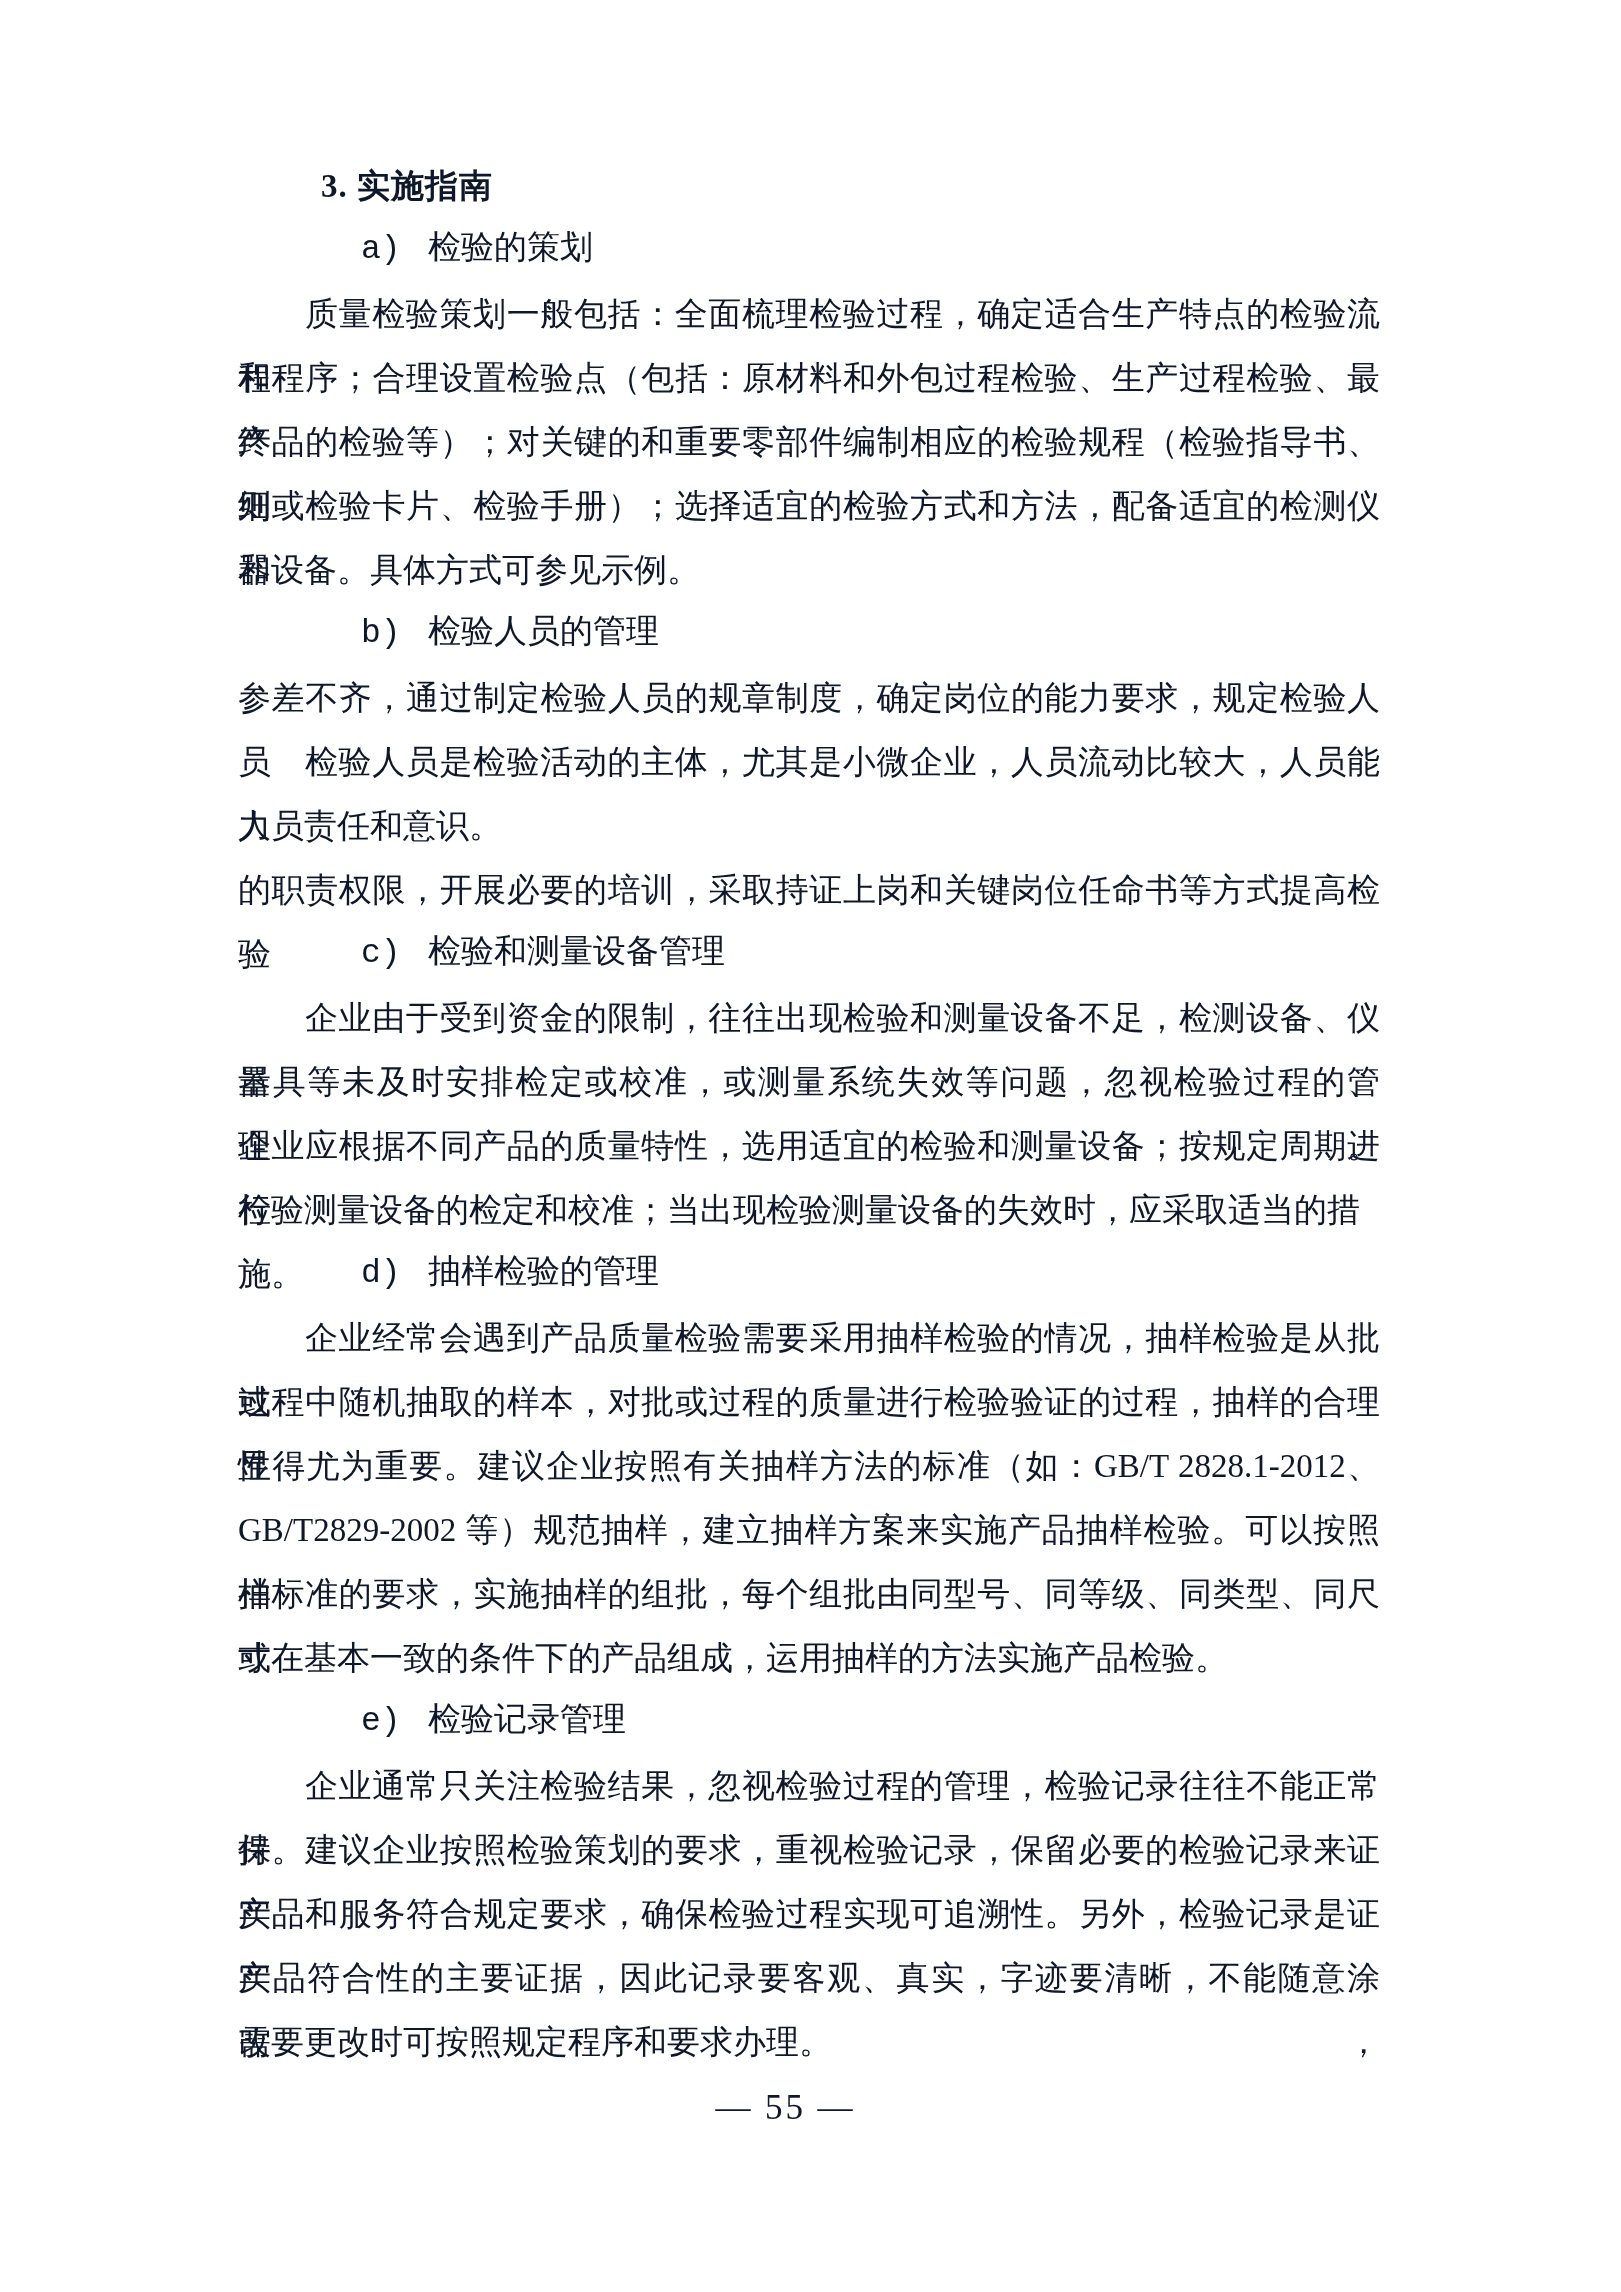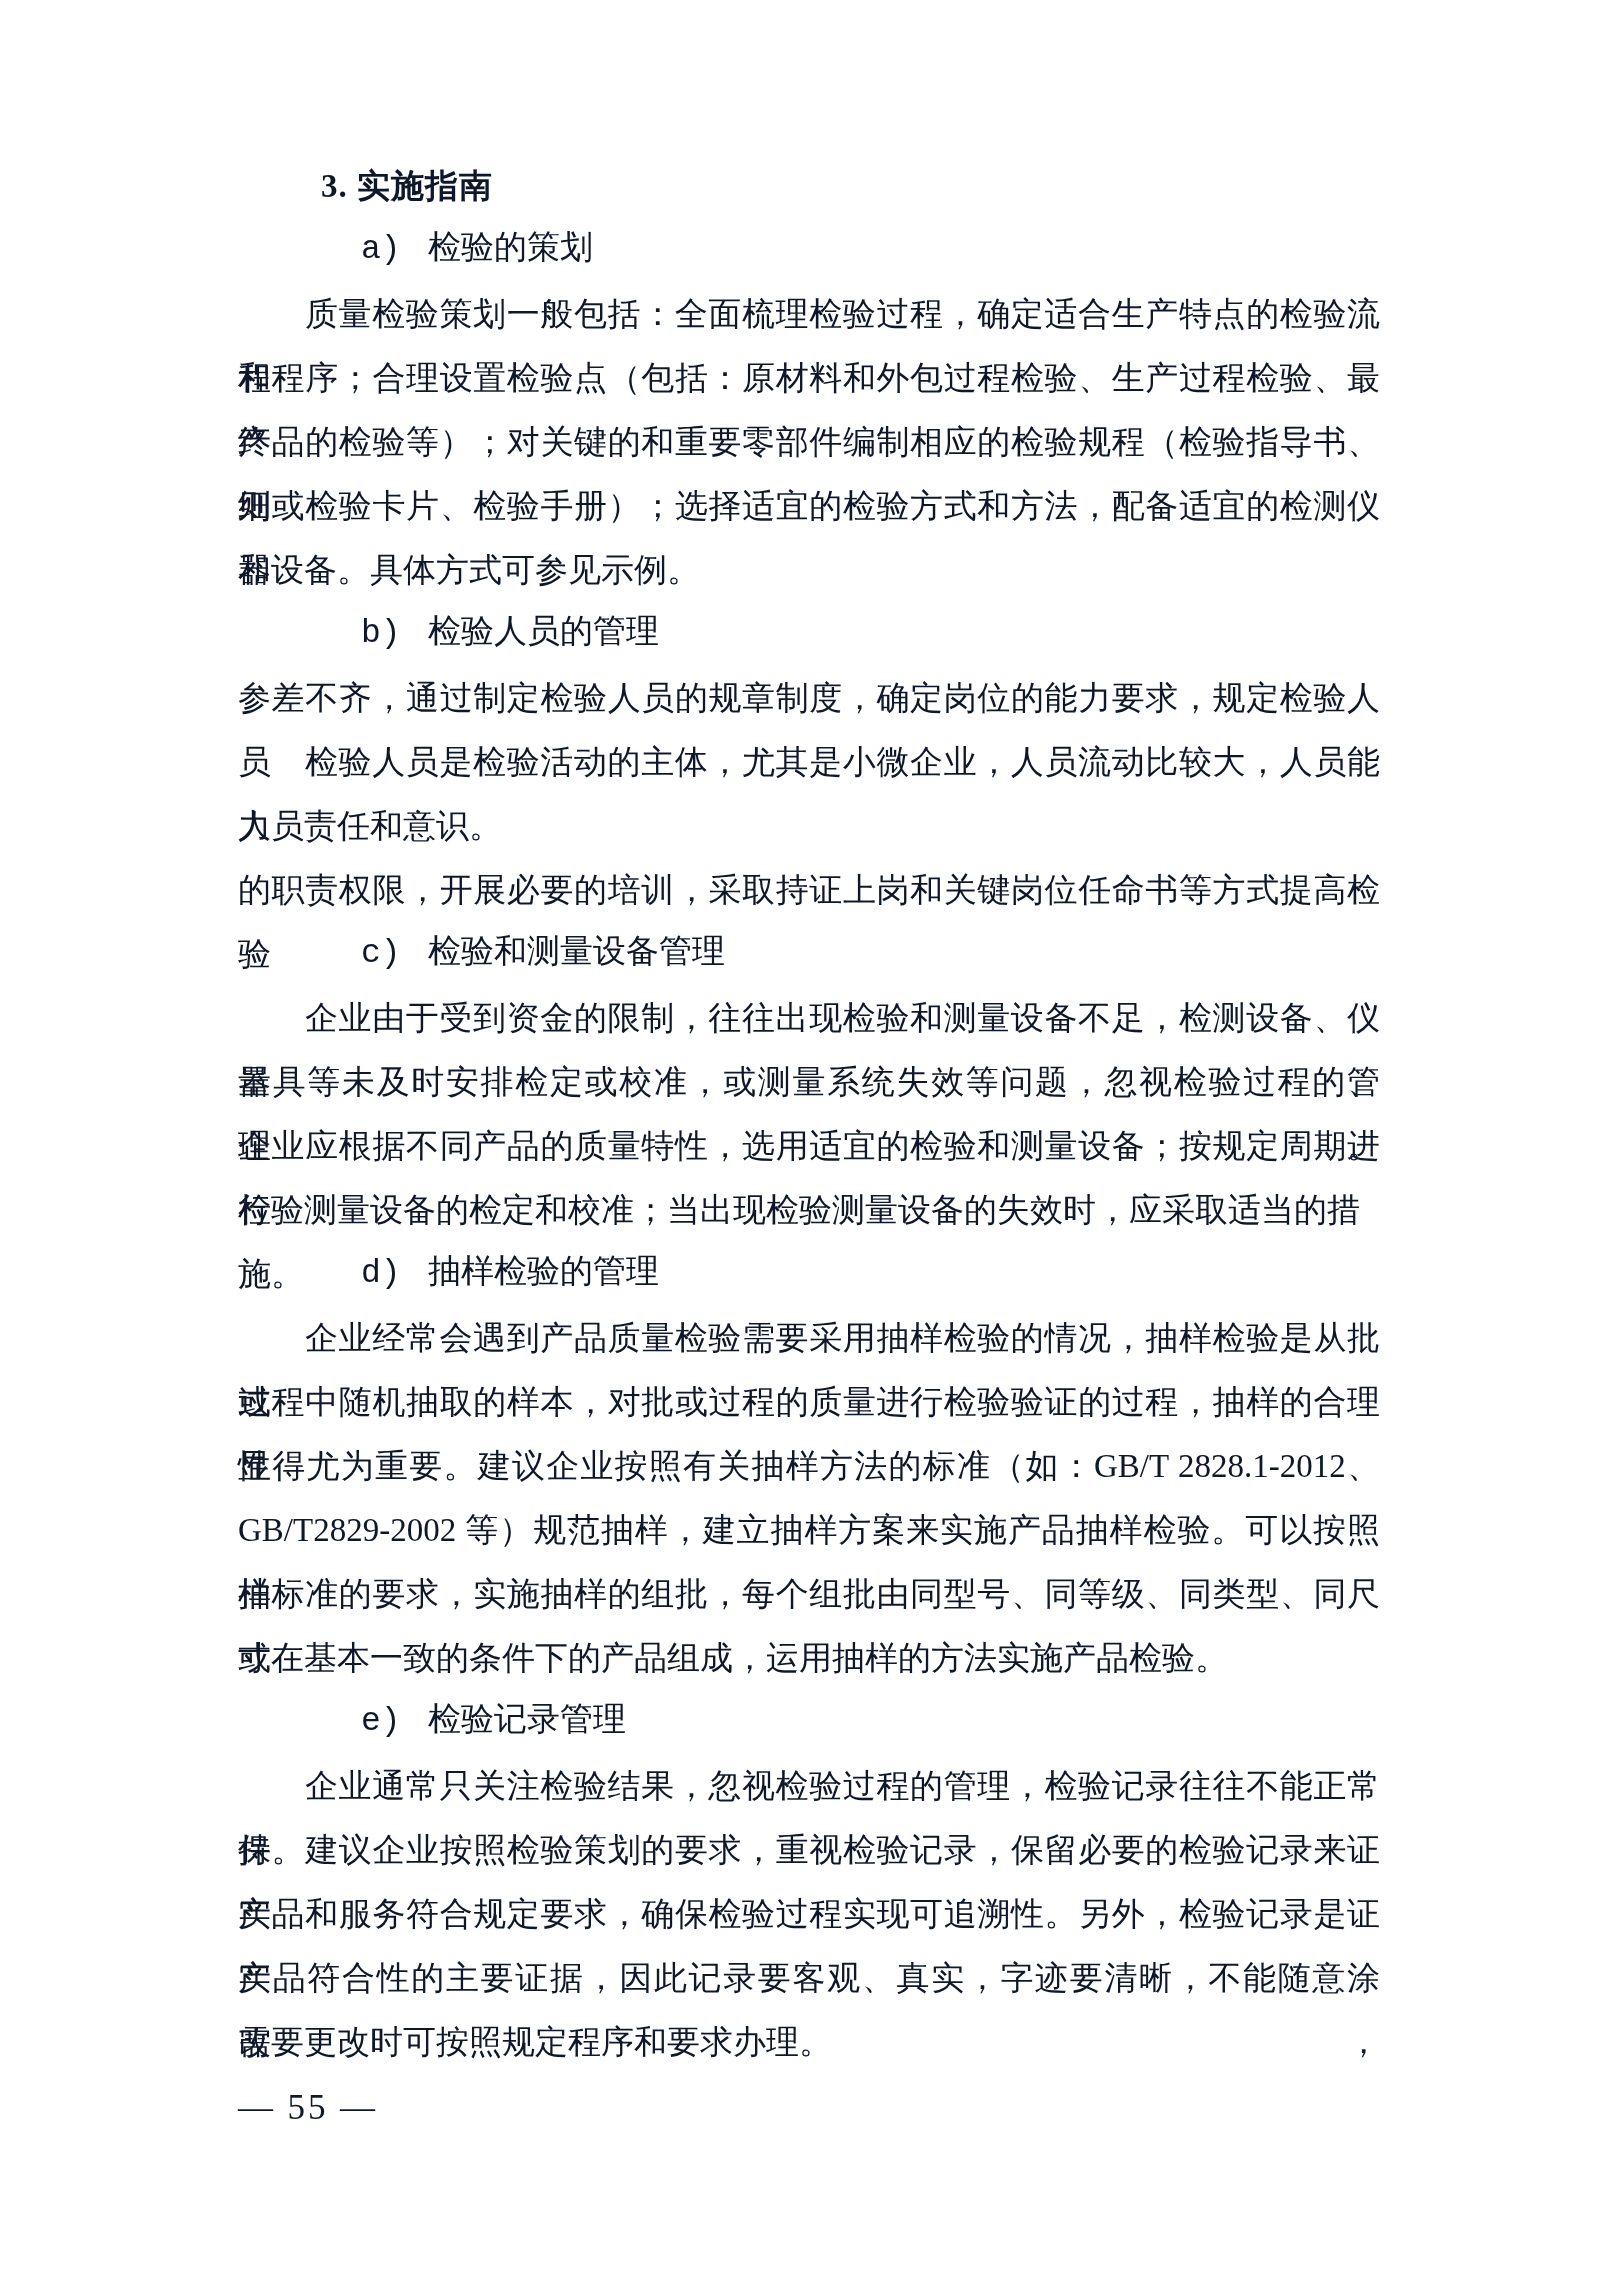--- a/index.html
+++ b/index.html
@@ -52,21 +52,21 @@
   .sec-head .label {
     display: inline-block;
   }
   .sec-head .title {
     margin-left: 27.4px;
   }
   .page-num {
     height: 64px;
     line-height: 64px;
     margin-top: 2px;
-    text-align: left;
+    text-align: center;
     padding-right: 47px;
     font-size: 35px;
     letter-spacing: 2.9px;
   }
 </style>
 </head>
 <body>
 
 <div class="page">
 

